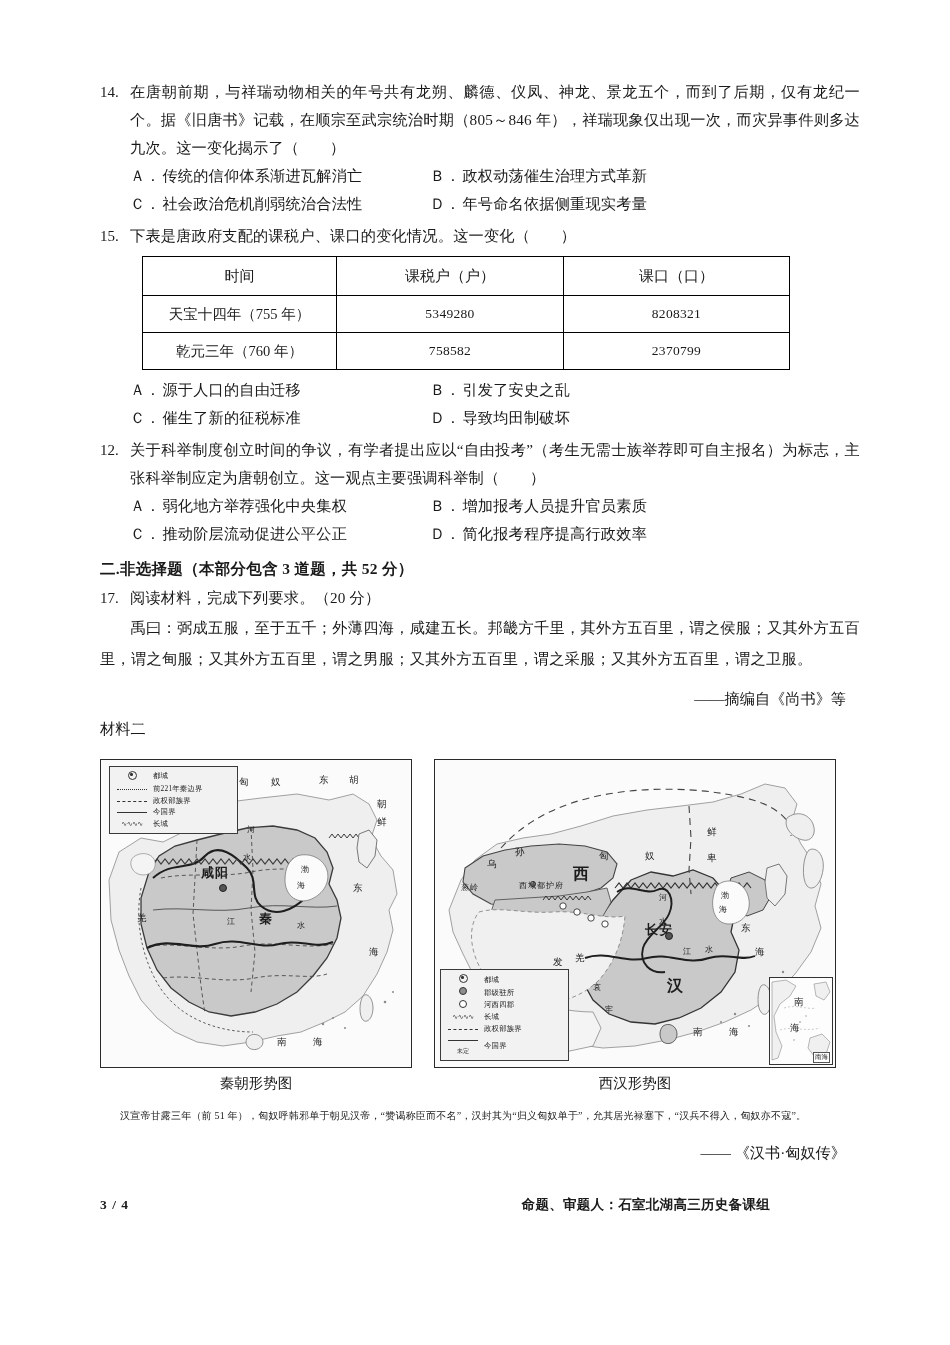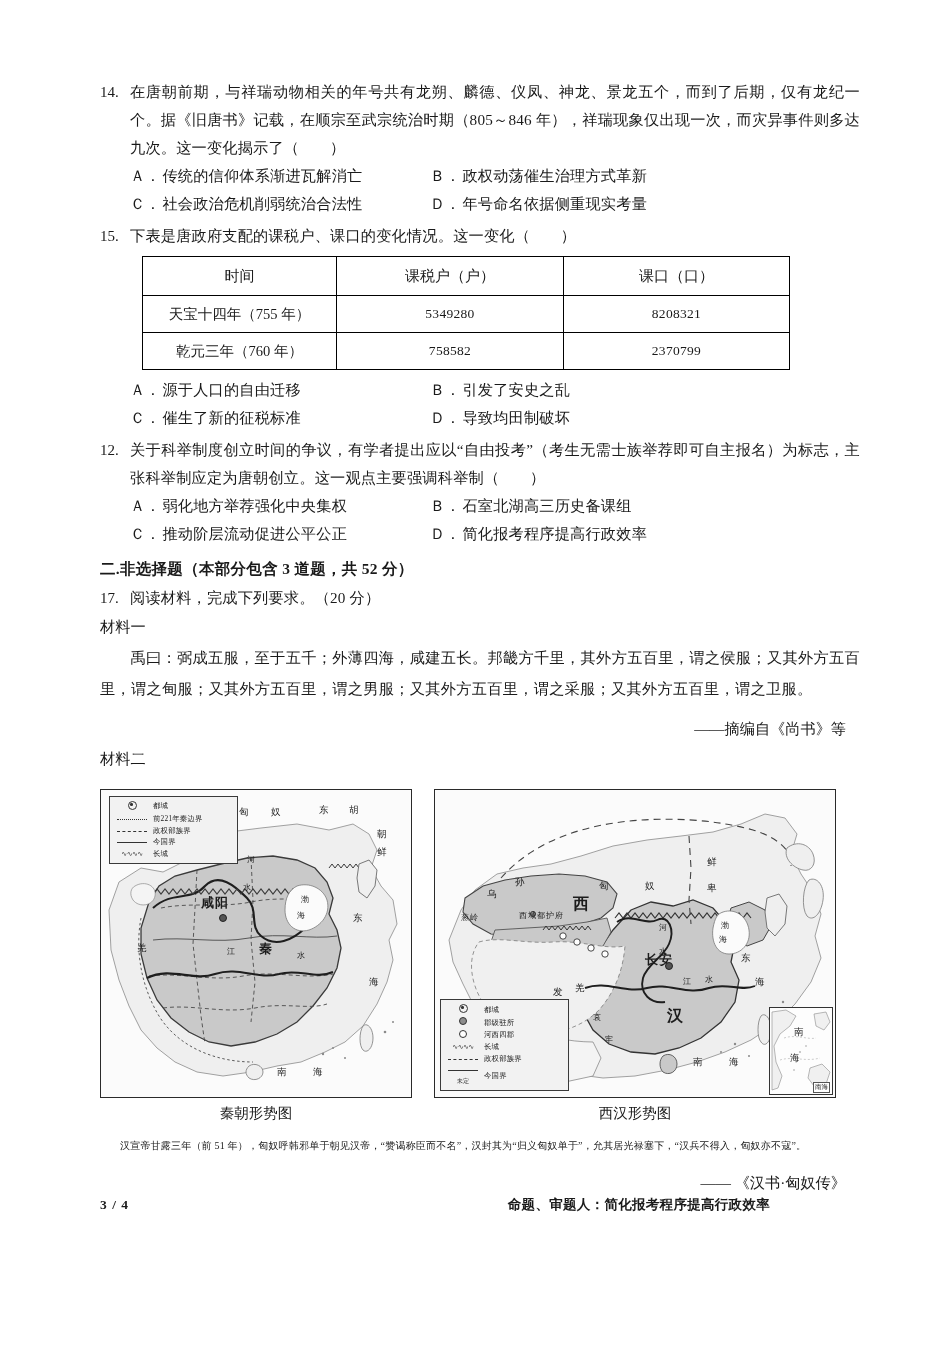--- a/index.html
+++ b/index.html
@@ -379,21 +379,21 @@
         <div class="q-text">关于科举制度创立时间的争议，有学者提出应以“自由投考”（考生无需士族举荐即可自主报名）为标志，主张科举制应定为唐朝创立。这一观点主要强调科举制（　　）</div>
       </div>
       <div class="opts">
         <div class="opt-row">
           <div class="opt">
             <span class="opt-letter">Ａ．</span>
             <span class="opt-label">弱化地方举荐强化中央集权</span>
           </div>
           <div class="opt">
             <span class="opt-letter">Ｂ．</span>
-            <span class="opt-label">石室北湖高三历史备课组</span>
+            <span class="opt-label">增加报考人员提升官员素质</span>
           </div>
         </div>
         <div class="opt-row">
           <div class="opt">
             <span class="opt-letter">Ｃ．</span>
             <span class="opt-label">推动阶层流动促进公平公正</span>
           </div>
           <div class="opt">
             <span class="opt-letter">Ｄ．</span>
             <span class="opt-label">简化报考程序提高行政效率</span>
@@ -402,21 +402,20 @@
       </div>
     </div>
 
     <div class="sec-head">二.非选择题（本部分包含 3 道题，共 52 分）</div>
 
     <div class="q-line">
       <div class="q-num">17.</div>
       <div class="q-text">阅读材料，完成下列要求。（20 分）</div>
     </div>
 
-    <div class="mat-head">材料一</div>
     <div class="classic">禹曰：弼成五服，至于五千；外薄四海，咸建五长。邦畿方千里，其外方五百里，谓之侯服；又其外方五百里，谓之甸服；又其外方五百里，谓之男服；又其外方五百里，谓之采服；又其外方五百里，谓之卫服。</div>
     <div class="source">——摘编自《尚书》等</div>
 
     <div class="mat-head">材料二</div>
 
     <div class="maps">
 
       <div class="map-fig map1">
         <div class="map-box">
           <svg class="map-svg" width="310" height="307" viewBox="0 0 310 307">
@@ -665,15 +664,15 @@
 
     </div>
 
     <div class="para" style="margin-top:8px;">汉宣帝甘露三年（前 51 年），匈奴呼韩邪单于朝见汉帝，“赞谒称臣而不名”，汉封其为“归义匈奴单于”，允其居光禄塞下，“汉兵不得入，匈奴亦不寇”。</div>
     <div class="source">—— 《汉书·匈奴传》</div>
 
   </div>
 
   <div class="footer">
     <span class="pg-num">3 / 4</span>
-    <span class="credit">命题、审题人：简化报考程序提高行政效率</span>
+    <span class="credit">命题、审题人：石室北湖高三历史备课组</span>
   </div>
 </div>
 
 </body></html>

